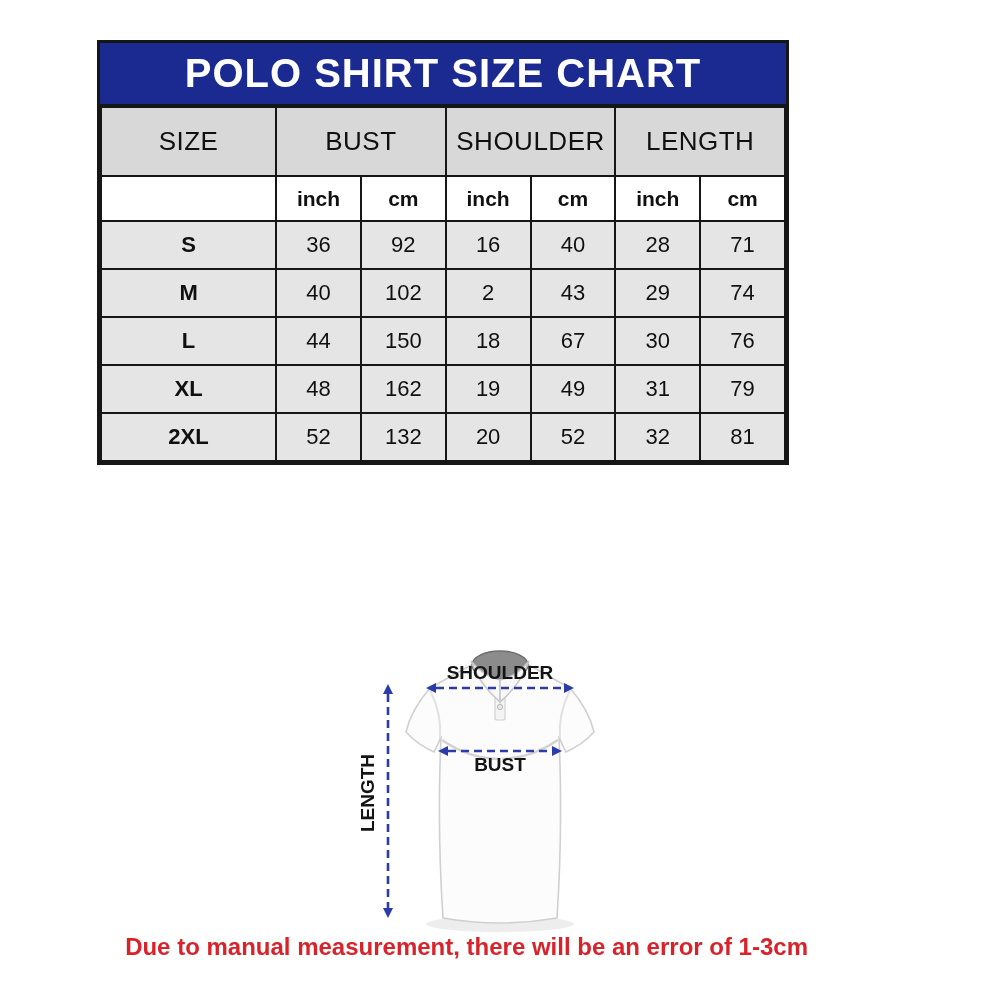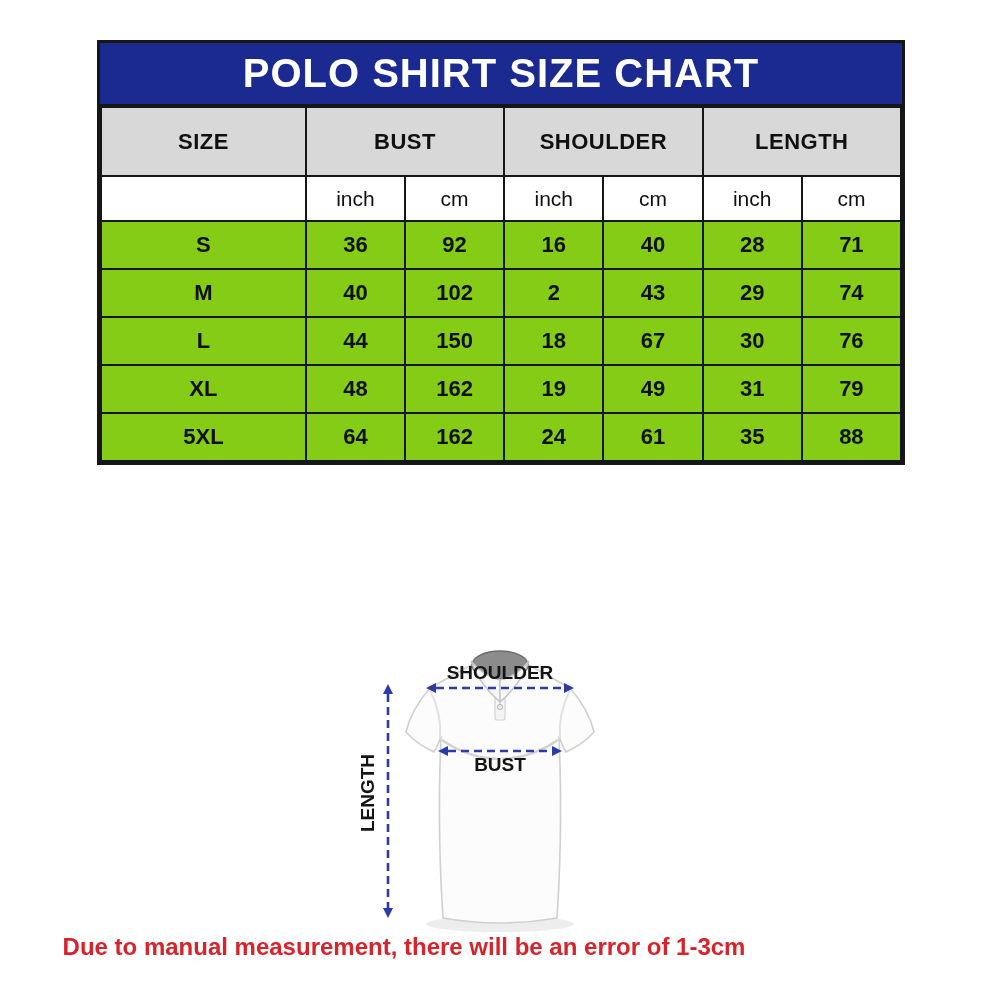--- a/index.html
+++ b/index.html
@@ -5,52 +5,52 @@
   html, body { margin:0; padding:0; }
   body {
     width:1000px; height:1000px; background:#ffffff;
     font-family:"Liberation Sans", sans-serif;
     position:relative; overflow:hidden;
   }
   .canvas { position:absolute; inset:0; }
 
   
   .size-chart {
-    position:absolute; left:97px; top:40px; width:808px;
-    border:3px solid #161616; box-sizing:border-box; background:#84cc16;
+    position:absolute; left:97px; top:40px; width:692px;
+    border:3px solid #161616; box-sizing:border-box; background:#e5e5e5;
   }
   .title-bar {
     height:61px; background:#1b2a90; border-bottom:2px solid #161616;
     display:flex; align-items:center; justify-content:center;
   }
   .title-bar span {
     color:#ffffff; font-size:40px; font-weight:800; letter-spacing:1px;
     white-space:nowrap;
   }
   table.size-table {
     width:100%; border-collapse:collapse; table-layout:fixed;
   }
   table.size-table th, table.size-table td {
     border:2px solid #161616; text-align:center; color:#101010;
     padding:0; vertical-align:middle;
   }
   tr.group-row th {
-    background:#d8d8d8; height:67px; font-size:22px; font-weight:bold;
+    background:#d8d8d8; height:67px; font-size:26px; font-weight:normal;
     letter-spacing:0.5px;
   }
-  tr.unit-row th { height:43px; font-size:21px; font-weight:normal; background:#ffffff; }
-  tr.data-row td { height:46px; font-size:22px; font-weight:bold; }
+  tr.unit-row th { height:43px; font-size:21px; font-weight:bold; background:#ffffff; }
+  tr.data-row td { height:46px; font-size:22px; font-weight:normal; }
   tr.data-row td.size-cell { font-weight:bold; }
 
   
   .diagram-svg { position:absolute; left:330px; top:628px; width:360px; height:332px; }
 
   
   .note {
-    position:absolute; left:0; top:933px; width:808px; text-align:center;
+    position:absolute; left:0; top:933px; width:808px; text-align:right;
     color:#d8232a; font-size:24px; font-weight:bold; white-space:nowrap;
   }
 </style>
 </head>
 <body>
 
 <div class="canvas">
 
   <div class="size-chart">
     <div class="title-bar">
@@ -113,27 +113,27 @@
         <tr class="data-row">
           <td class="size-cell">XL</td>
           <td>48</td>
           <td>162</td>
           <td>19</td>
           <td>49</td>
           <td>31</td>
           <td>79</td>
         </tr>
         <tr class="data-row">
-          <td class="size-cell">5XL</td>
-          <td>64</td>
-          <td>162</td>
-          <td>24</td>
-          <td>61</td>
-          <td>35</td>
-          <td>88</td>
+          <td class="size-cell">2XL</td>
+          <td>52</td>
+          <td>132</td>
+          <td>20</td>
+          <td>52</td>
+          <td>32</td>
+          <td>81</td>
         </tr>
       </tbody>
     </table>
   </div>
 
   <svg class="diagram-svg" viewBox="0 0 360 332" aria-hidden="true">
 
     <ellipse cx="170" cy="296" rx="74" ry="8" fill="rgba(0,0,0,0.07)"></ellipse>
 
     <path d="M 143 36 Q 170 27 197 36 L 240 60 Q 259 82 264 104 Q 252 117 236 124 Q 231 115 229 108 Q 233 200 227 290 Q 170 300 113 290 Q 107 200 111 108 Q 109 115 104 124 Q 88 117 76 104 Q 81 82 100 60 Z" fill="#fcfcfc" stroke="#d0d0d0" stroke-width="1.6"></path>

